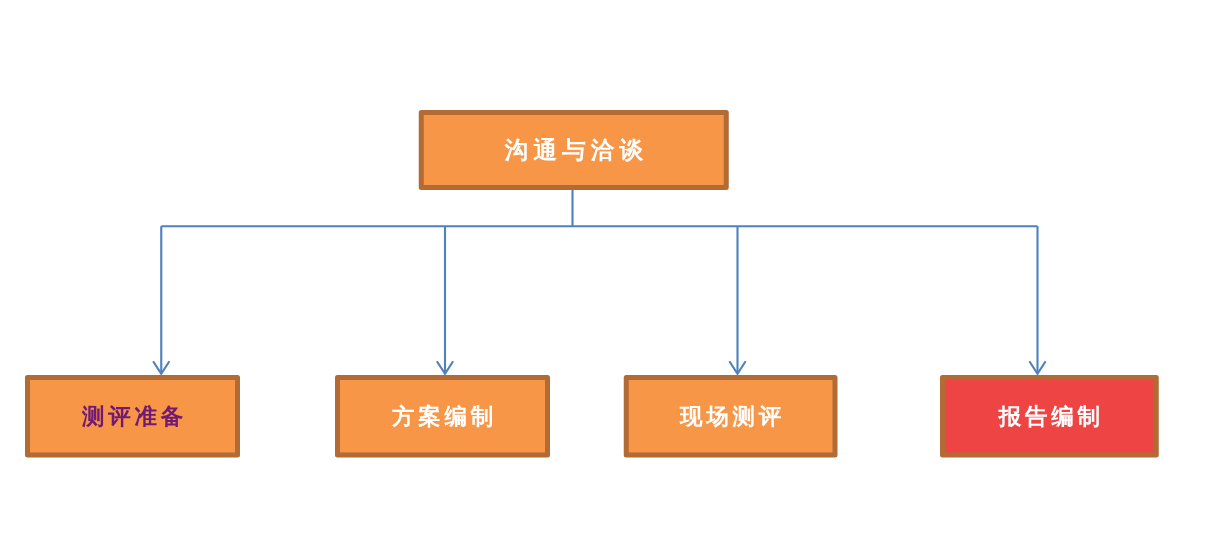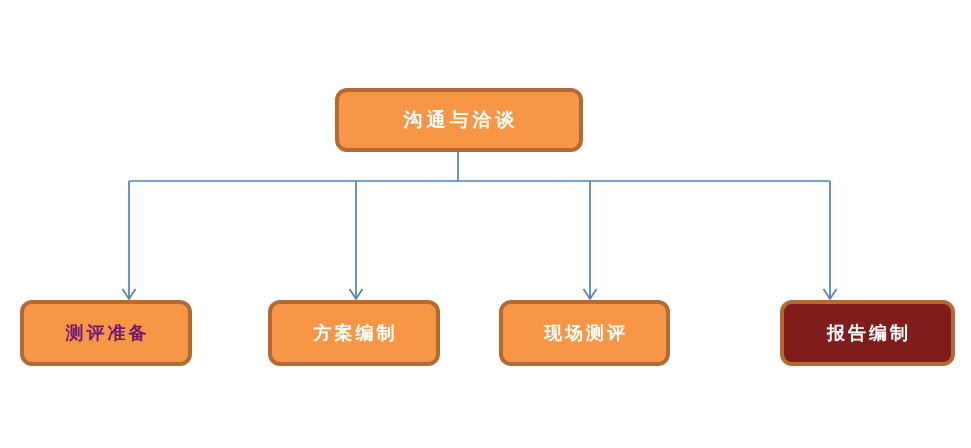--- a/index.html
+++ b/index.html
@@ -10,21 +10,21 @@
   }
   #canvas {
     position: relative;
     overflow: hidden;
   }
   .node {
     position: absolute;
     box-sizing: border-box;
     border-style: solid;
     border-width: 4px;
-    border-radius: 12px;
+    border-radius: 2px;
     display: flex;
     align-items: center;
     justify-content: center;
   }
   .node .label {
     font-weight: bold;
     font-size: 19px;
     letter-spacing: 4px;
     text-indent: 4px; 
     white-space: nowrap;
@@ -63,16 +63,16 @@
   </div>
   <div class="node child" style="left: 20px; top: 300px; width: 172px; height: 66px; background: rgb(247, 150, 70); border-color: rgb(178, 107, 53);">
     <span class="label" style="color: #701a75;">测评准备</span>
   </div>
   <div class="node child" style="left: 268px; top: 300px; width: 172px; height: 66px; background: rgb(247, 150, 70); border-color: rgb(178, 107, 53);">
     <span class="label" style="color: rgb(255, 255, 255);">方案编制</span>
   </div>
   <div class="node child" style="left: 499px; top: 300px; width: 171px; height: 66px; background: rgb(247, 150, 70); border-color: rgb(178, 107, 53);">
     <span class="label" style="color: rgb(255, 255, 255);">现场测评</span>
   </div>
-  <div class="node child" style="left: 780px; top: 300px; width: 175px; height: 66px; background: #7f1d1d; border-color: rgb(178, 107, 53);">
+  <div class="node child" style="left: 752px; top: 300px; width: 175px; height: 66px; background: #ef4444; border-color: rgb(178, 107, 53);">
     <span class="label" style="color: rgb(255, 255, 255);">报告编制</span>
   </div>
 </div>
 
 </body></html>

